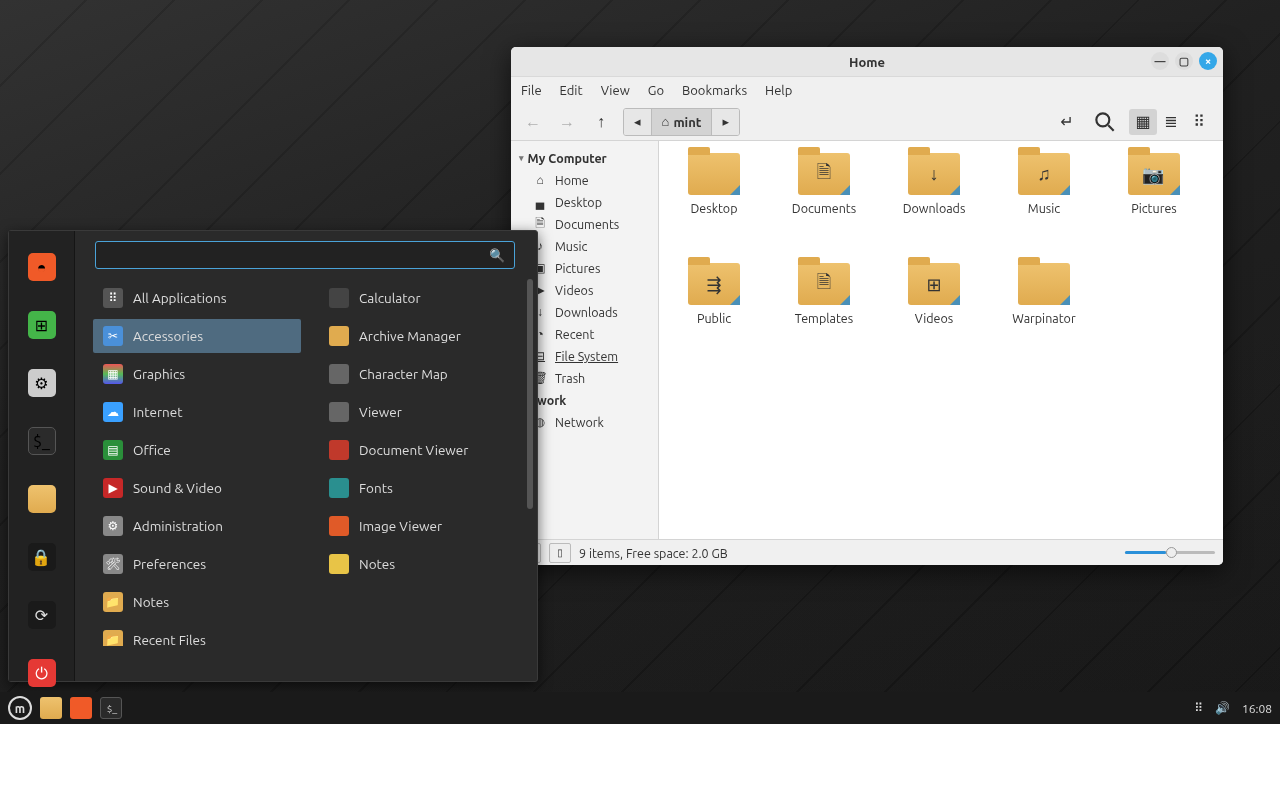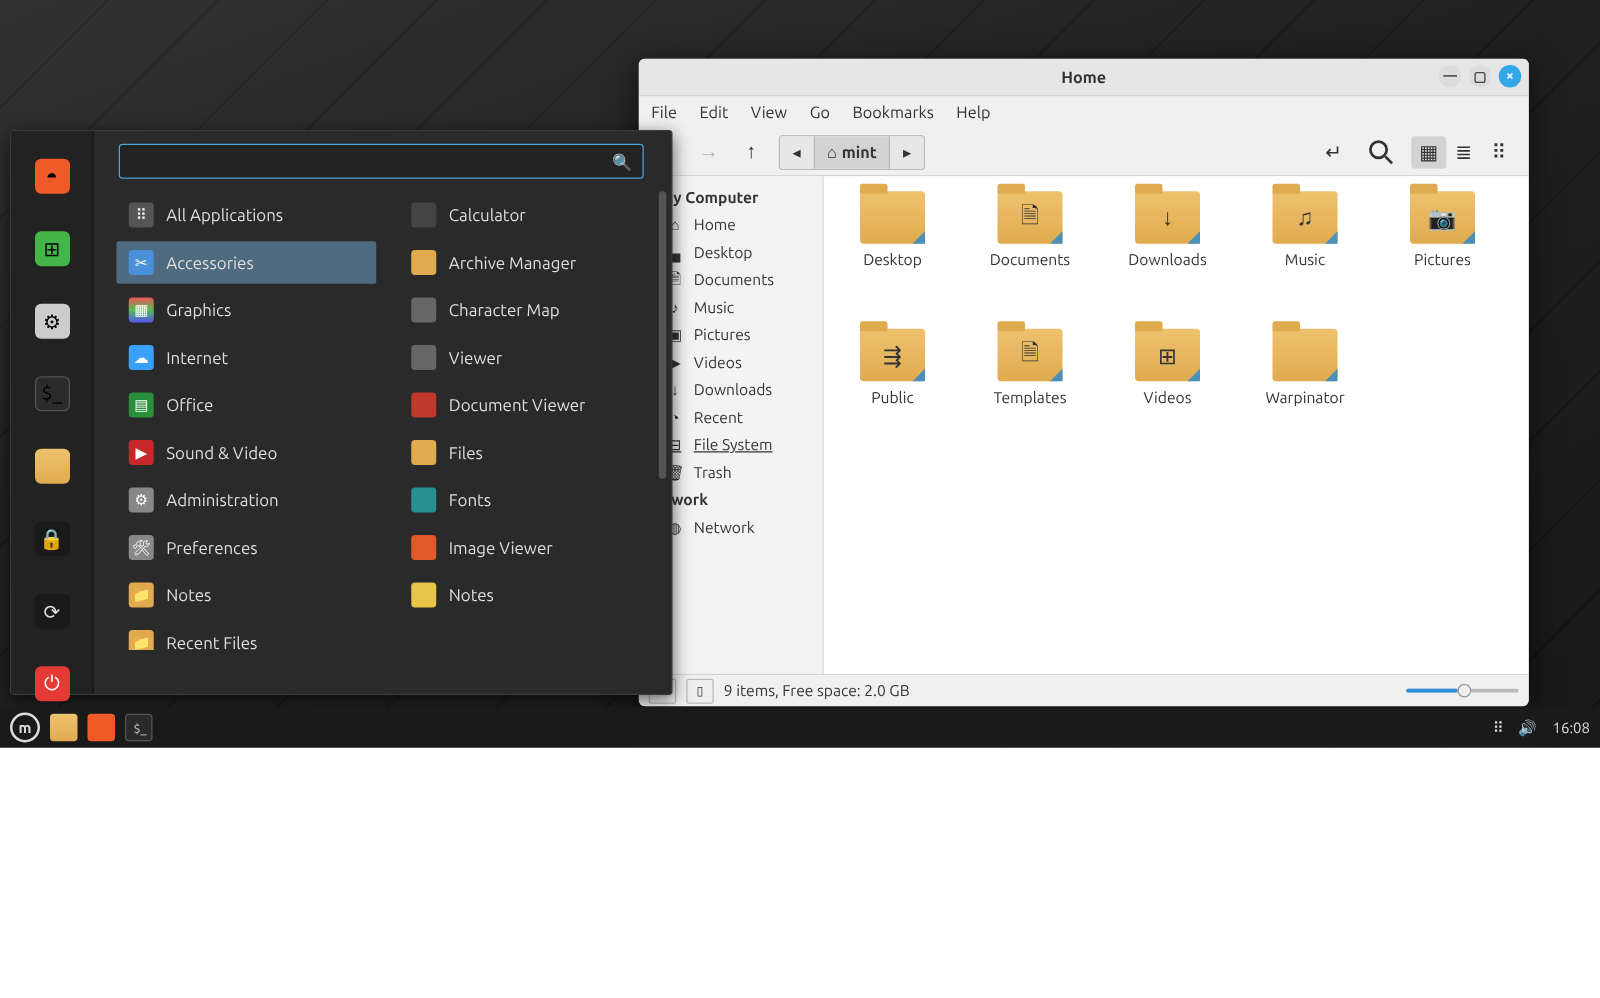--- a/index.html
+++ b/index.html
@@ -1,20 +1,20 @@
 <!DOCTYPE html>
 <html><head>
 <meta charset="utf-8">
 <style>
 * { margin:0; padding:0; box-sizing:border-box; font-family: "Ubuntu", "Segoe UI", sans-serif; }
 html,body { width:1280px; height:798px; overflow:hidden; }
 
 
 .desktop {
-  position:relative; width:1280px; height:598px;
+  position:relative; width:1280px; height:724px;
   background:
     repeating-linear-gradient(135deg, rgba(255,255,255,0.02) 0 60px, rgba(0,0,0,0.06) 60px 62px),
     linear-gradient(160deg,#2e2e2e 0%, #1d1d1d 40%, #141414 100%);
 }
 
 
 .taskbar {
   position:absolute; left:0; right:0; bottom:0; height:32px;
   background:#1a1a1a;
   display:flex; align-items:center; padding:0 8px; color:#ddd; font-size:12px;
@@ -382,24 +382,20 @@
             </div>
             <div class="app">
               <span class="aic" style="background:#666"></span>
               <span>Viewer</span>
             </div>
             <div class="app">
               <span class="aic" style="background:#c0392b"></span>
               <span>Document Viewer</span>
             </div>
             <div class="app">
-              <span class="aic" style="background:#e0ab4f"></span>
-              <span>Files</span>
-            </div>
-            <div class="app">
               <span class="aic" style="background:#2a8f8f"></span>
               <span>Fonts</span>
             </div>
             <div class="app">
               <span class="aic" style="background:#e05a28"></span>
               <span>Image Viewer</span>
             </div>
             <div class="app">
               <span class="aic" style="background:#e8c447"></span>
               <span>Notes</span>

